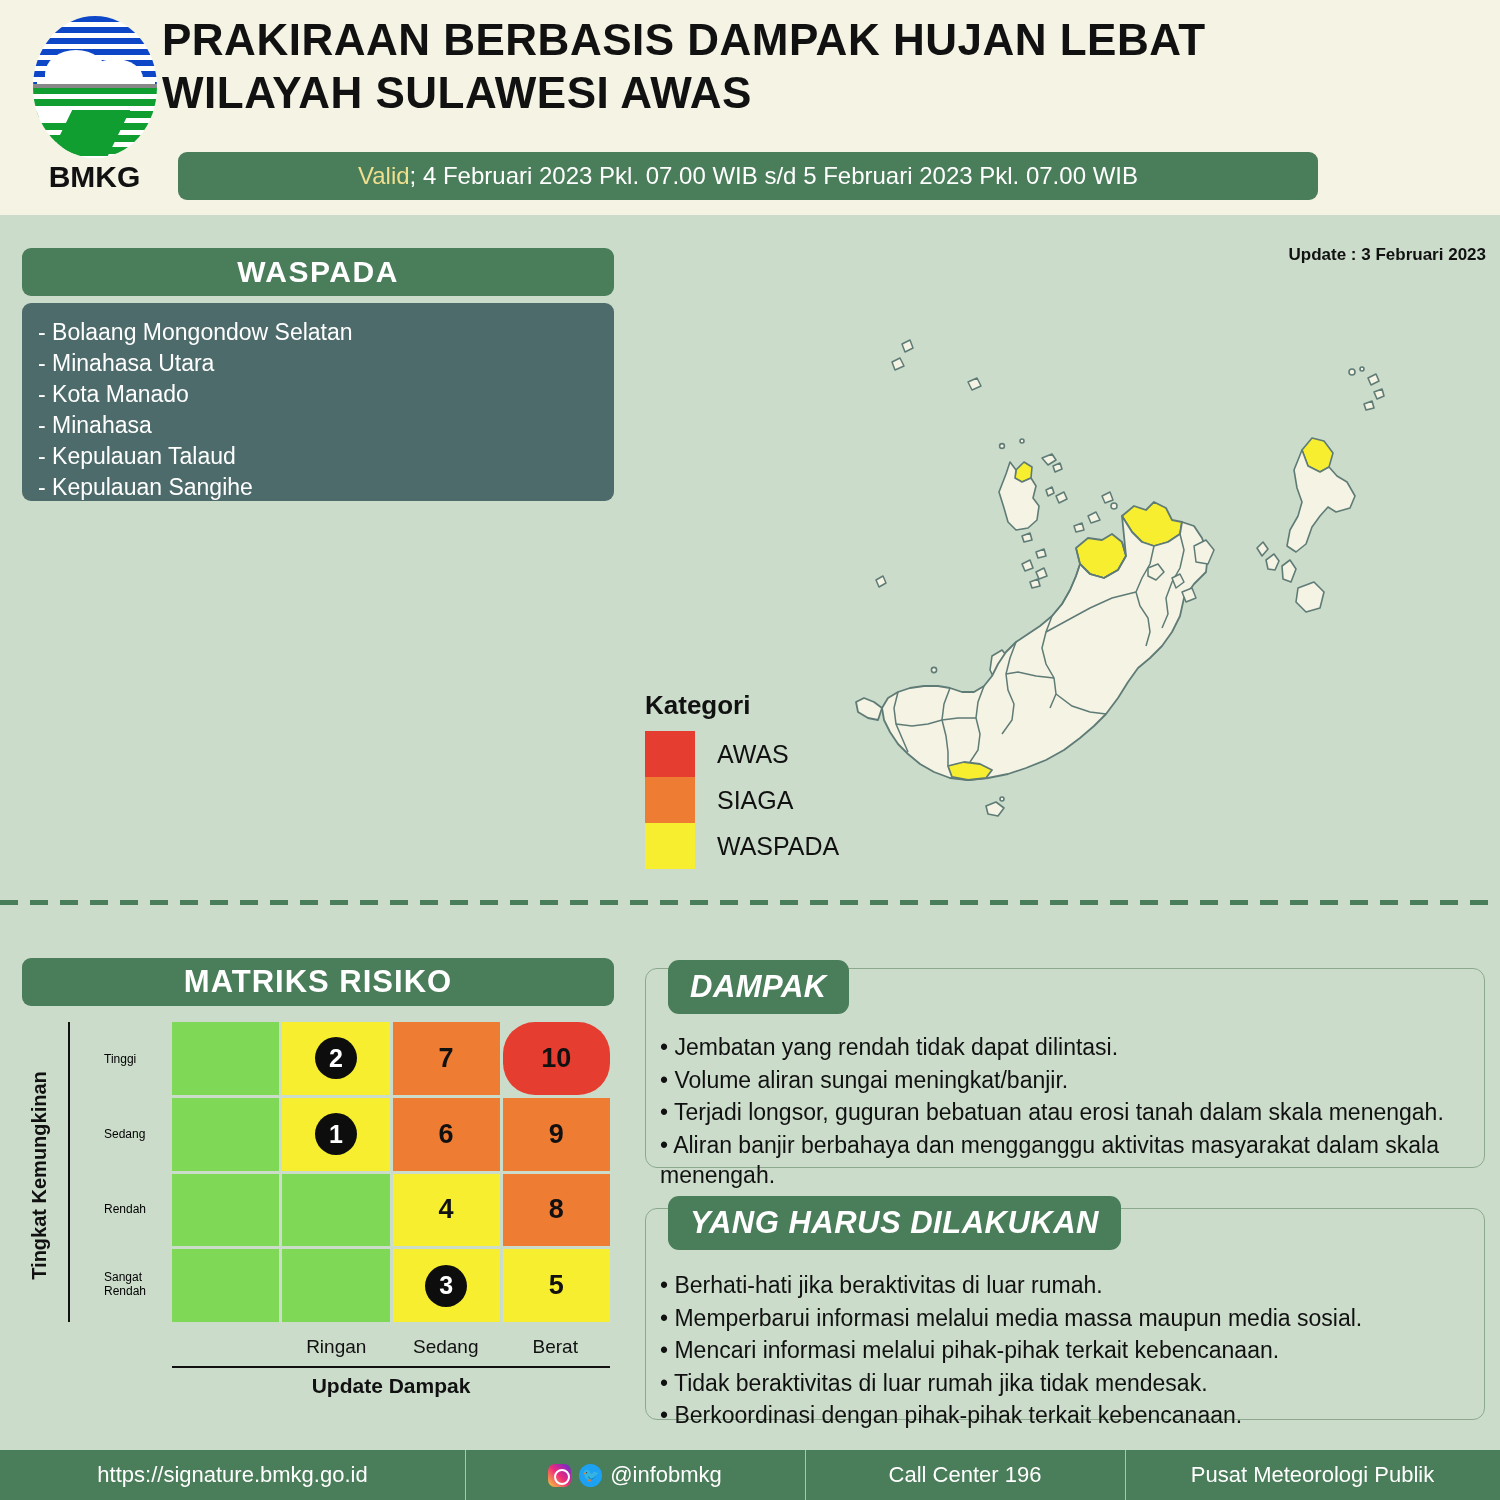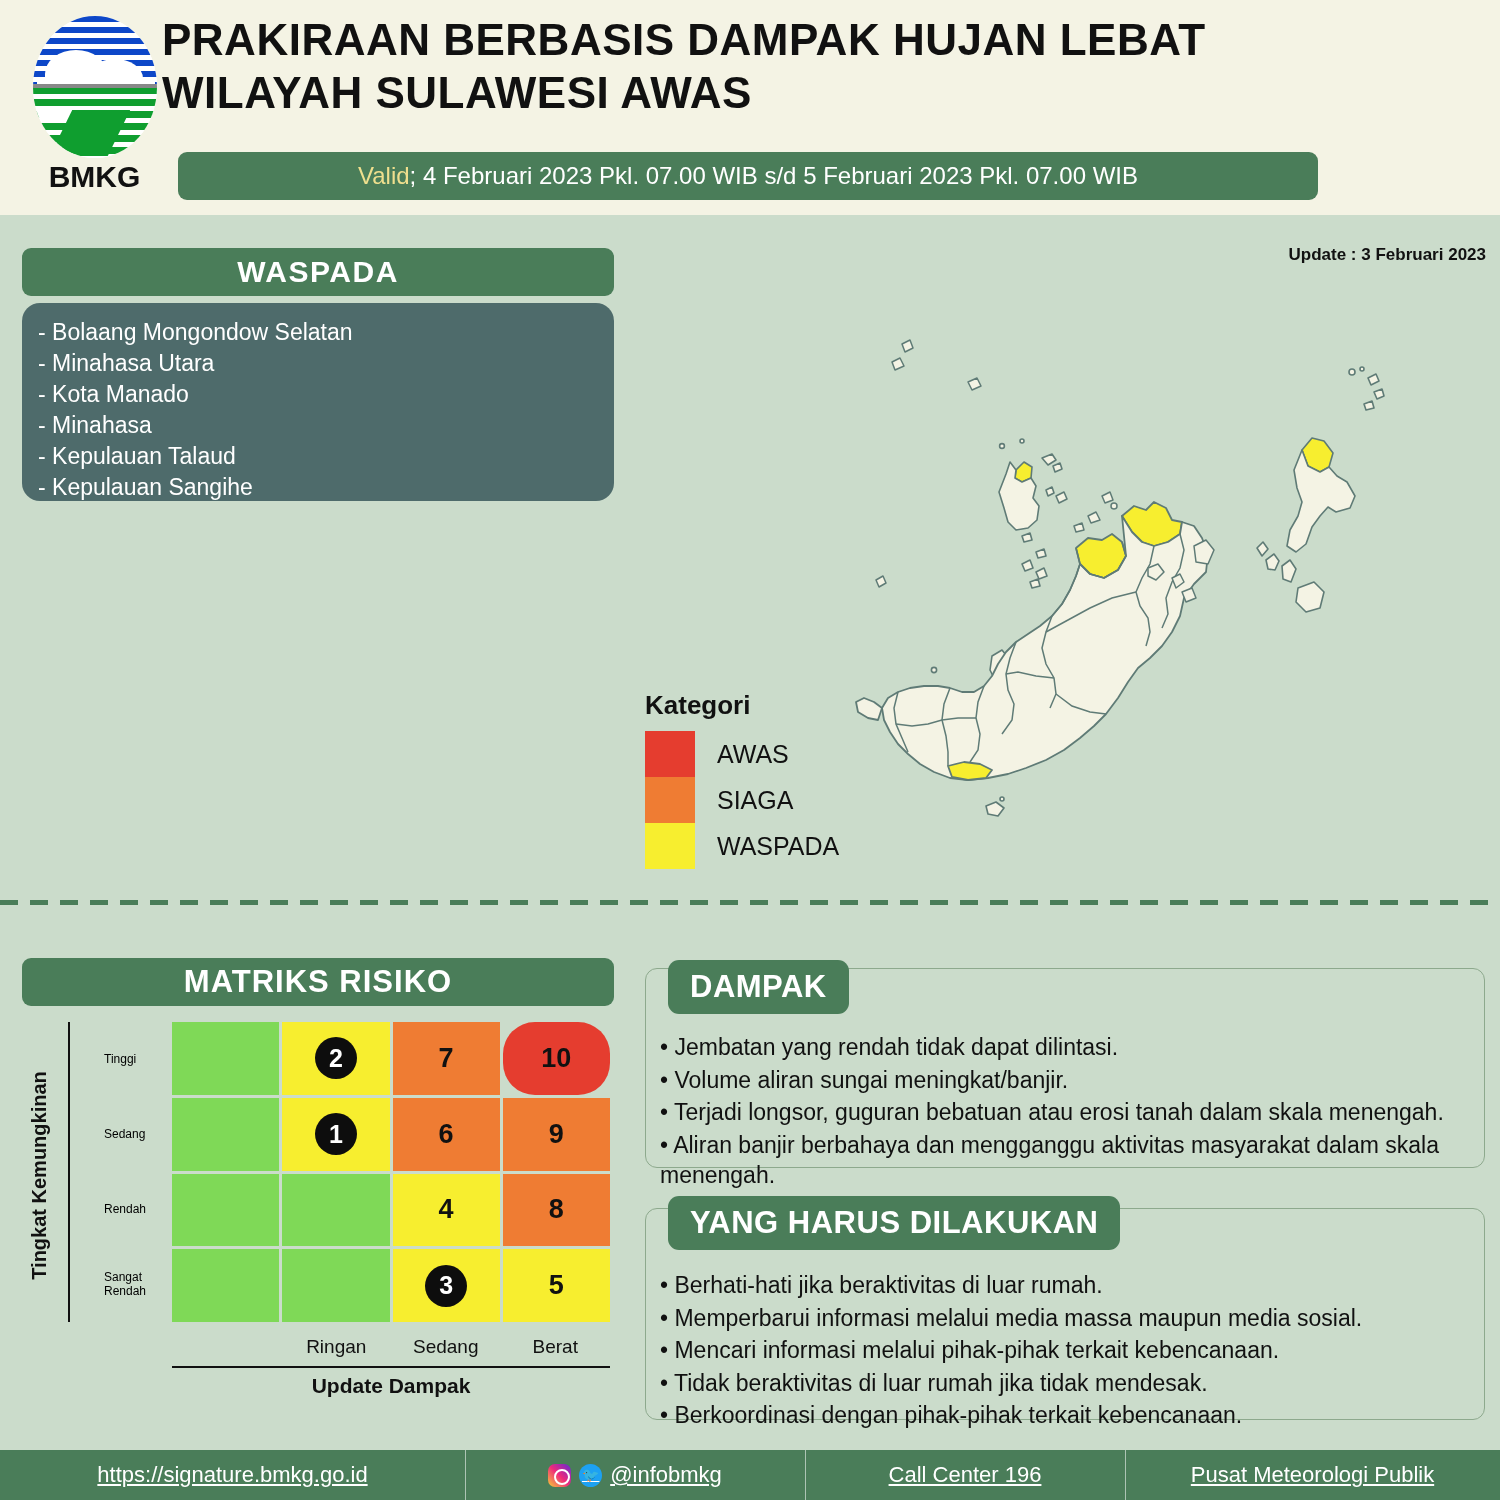--- a/index.html
+++ b/index.html
@@ -59,21 +59,21 @@
 
   
   #waspada-header {
     position:absolute; left:22px; top:248px; width:592px; height:48px;
     background:#4a7d59; border-radius:9px;
     display:flex; align-items:center; justify-content:center;
   }
   #waspada-header span { font-size:30px; font-weight:bold; color:#fff; letter-spacing:1.5px; }
   #waspada-body {
     position:absolute; left:22px; top:303px; width:592px; height:198px;
-    background:#4e6b6b; border-radius:18px; padding:14px 16px 0 16px;
+    background:#4e6b6b; border-radius:9px; padding:14px 16px 0 16px;
   }
   #waspada-body .wline {
     font-size:23px; color:#ffffff; line-height:1.345; white-space:nowrap;
   }
 
   
   #kategori {
     position:absolute; left:645px; top:690px; width:260px;
   }
   #kategori-title { font-size:26px; font-weight:bold; color:#111; margin-bottom:10px; }
@@ -143,39 +143,39 @@
   .card {
     position:absolute;
     border:1.5px solid #8da98d; border-radius:12px;
     background: transparent;
   }
   .card-title {
     position:absolute; background:#4a7d59; border-radius:11px;
     display:flex; align-items:center; justify-content:center;
     padding:0 22px; height:54px;
   }
-  .card-title span { font-size:31px; font-weight:bold; color:#ffffff; letter-spacing:0.5px; }
+  .card-title span { font-size:31px; font-weight:bold; color:#ffffff; letter-spacing:0.5px;font-style:italic; }
   .bullet { font-size:23px; color:#111; line-height:1.33; margin-bottom:2px; }
 
   #dampak-card { left:645px; top:968px; width:840px; height:200px; }
   #dampak-title { left:668px; top:960px; }
   #dampak-body  { position:absolute; left:660px; top:1032px; width:812px; }
 
   #tindakan-card { left:645px; top:1208px; width:840px; height:212px; }
   #tindakan-title { left:668px; top:1196px; }
   #tindakan-body  { position:absolute; left:660px; top:1270px; width:812px; }
 
   
   #footer {
     position:absolute; left:0; top:1450px; width:1500px; height:50px;
     background:#4a7d59; display:flex; align-items:stretch;
   }
   .footer-cell {
     display:flex; align-items:center; justify-content:center;
-    color:#ffffff; font-size:22px; position:relative;text-decoration:underline;
+    color:#ffffff; font-size:22px; position:relative;
   }
   .footer-cell + .footer-cell::before {
     content:""; position:absolute; left:0; top:0; width:1px; height:100%;
     background:rgba(255,255,255,0.55);
   }
   #fc1 { width:465px; }
   #fc2 { width:340px; gap:8px; }
   #fc3 { width:320px; }
   #fc4 { width:375px; }
   .ig-icon {

